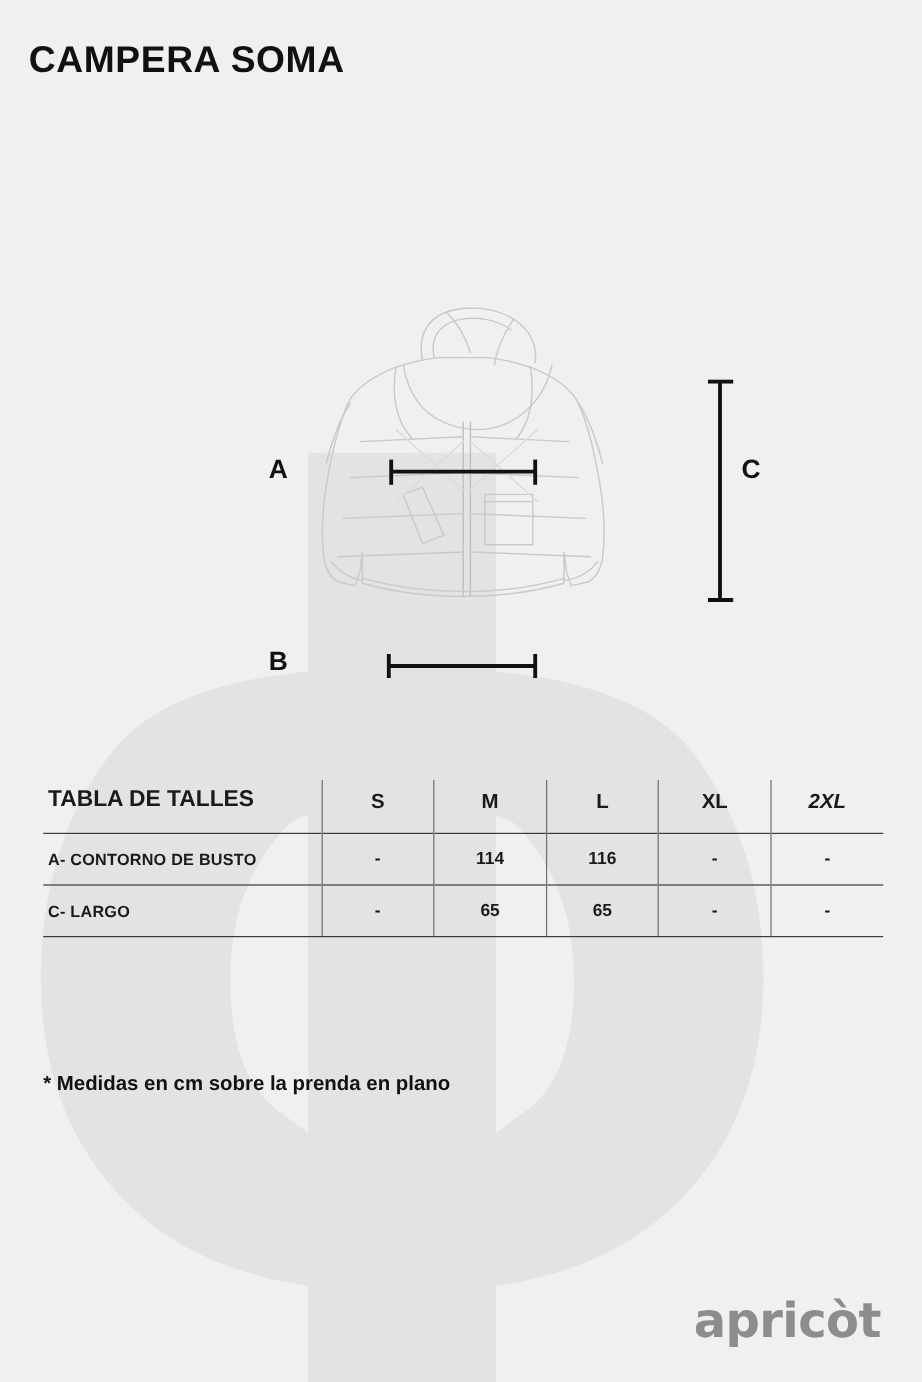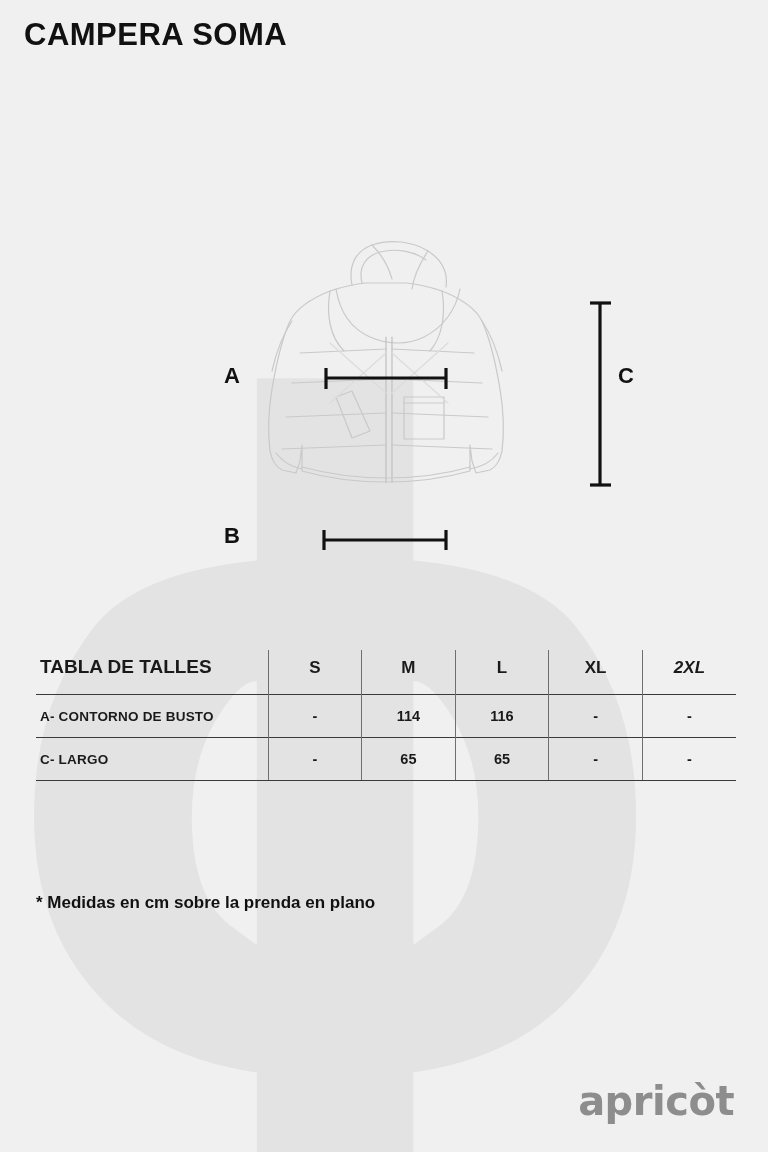--- a/index.html
+++ b/index.html
@@ -36,21 +36,21 @@
   .page {
     position: relative;
     z-index: 2;
     width: 768px;
     height: 1152px;
     box-sizing: border-box;
   }
 
   
   .title-bar {
-    padding: 17px 0 0 24px;
+    padding: 32px 0 0 24px;
   }
   .title {
     font-size: 31px;
     font-weight: 700;
     letter-spacing: 0.5px;
     margin: 0;
     color: #111;
   }
 
   

